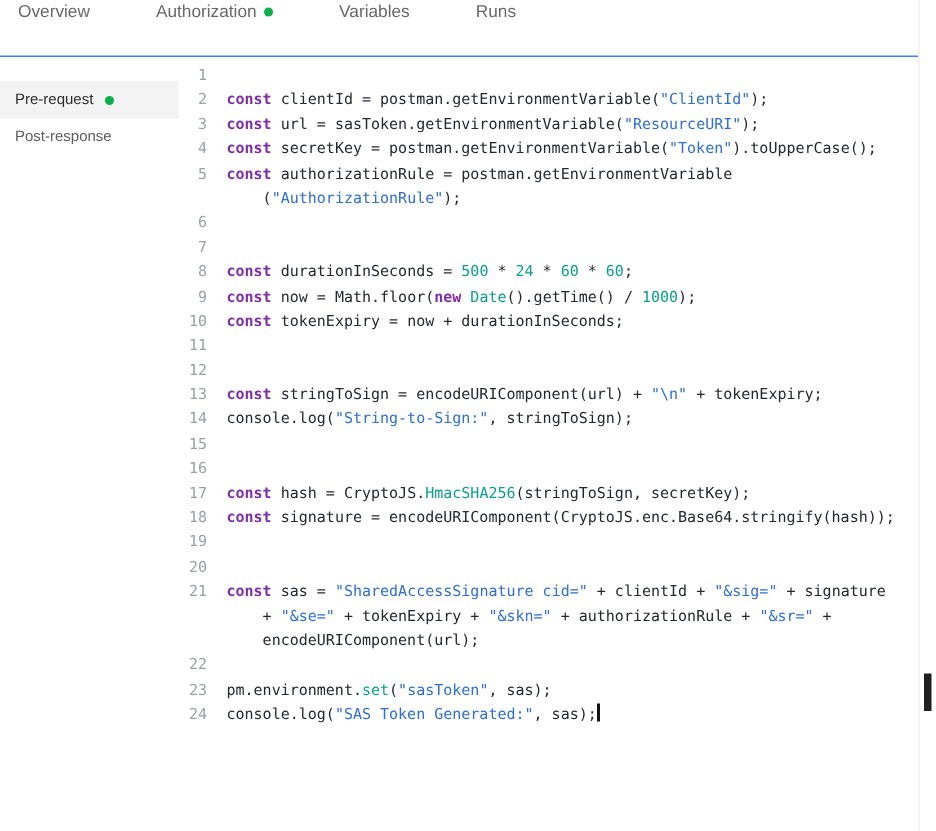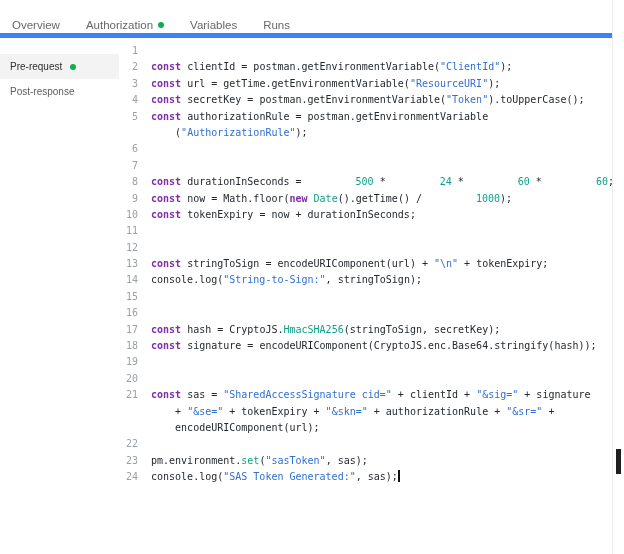--- a/index.html
+++ b/index.html
@@ -7,23 +7,23 @@
   body {
     width: 624px; height: 554px; overflow: hidden;
     font-family: "Liberation Sans", sans-serif;
     color: #333;
   }
   .app { position: relative; width: 624px; height: 554px; background: #fff; }
   .frame { width: 613px; height: 554px; border-right: 1px solid #ececec; }
 
   
   .tabbar {
-    display: flex; align-items: flex-end; gap: 26px;
+    display: flex; align-items: flex-start; gap: 44px;
     height: 38px; padding: 0 12px;
-    border-bottom: 5px solid #3b82f6;
+    border-bottom: 1px solid #3b82f6;
     font-size: 11.5px; color: #686868;
   }
   .tab {
     display: flex; align-items: center; gap: 5px;
     cursor: pointer; padding-top: 2px;
     border-bottom: 2px solid transparent;
   }
   .tab.active { color: #2e2e2e; border-bottom-color: var(--accent); }
   .dot { width: 6px; height: 6px; border-radius: 50%; background: var(--dot-green); flex: none; }
 
@@ -38,21 +38,21 @@
     flex: 1; padding-top: 5px; overflow: hidden;
     font-family: "DejaVu Sans Mono", monospace;
     font-size: 10px; line-height: 16.4px;
     color: var(--code-text);
   }
   .row { display: flex; height: 16.4px; }
   .ln { flex: none; width: 32px; text-align: right; padding-right: 13px; color: var(--line-num); }
   .code { white-space: pre; }
   .tk-k { color: var(--kw); font-weight: bold; }
   .tk-s { color: var(--str); }
-  .tk-n { color: var(--num); margin-left: 48px; }
+  .tk-n { color: var(--num); }
   .tk-f { color: var(--fn); }
   .tk-p { color: var(--code-text); }
   .cursor { display: inline-block; width: 2px; height: 12px; background: #111; vertical-align: -2px; }
 
   
   .vthumb { position: absolute; right: 3px; top: 449px; width: 5px; height: 25px; background: #1f1f1f; }
 </style>
 </head>
 <body>
 
@@ -88,21 +88,21 @@
             <div class="row">
               <span class="ln">1</span>
               <span class="code"></span>
             </div>
             <div class="row">
               <span class="ln">2</span>
               <span class="code"><span class="tk-k">const</span><span class="tk-p"> clientId = postman.getEnvironmentVariable(</span><span class="tk-s">"ClientId"</span><span class="tk-p">);</span></span>
             </div>
             <div class="row">
               <span class="ln">3</span>
-              <span class="code"><span class="tk-k">const</span><span class="tk-p"> url = getTime.getEnvironmentVariable(</span><span class="tk-s">"ResourceURI"</span><span class="tk-p">);</span></span>
+              <span class="code"><span class="tk-k">const</span><span class="tk-p"> url = sasToken.getEnvironmentVariable(</span><span class="tk-s">"ResourceURI"</span><span class="tk-p">);</span></span>
             </div>
             <div class="row">
               <span class="ln">4</span>
               <span class="code"><span class="tk-k">const</span><span class="tk-p"> secretKey = postman.getEnvironmentVariable(</span><span class="tk-s">"Token"</span><span class="tk-p">).toUpperCase();</span></span>
             </div>
             <div class="row">
               <span class="ln">5</span>
               <span class="code"><span class="tk-k">const</span><span class="tk-p"> authorizationRule = postman.getEnvironmentVariable</span></span>
             </div>
             <div class="row">

